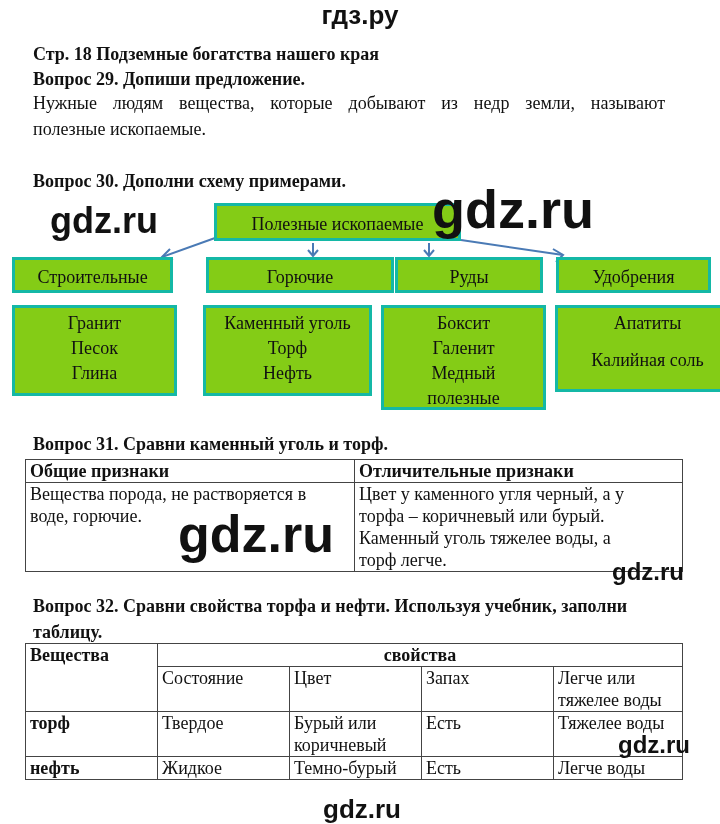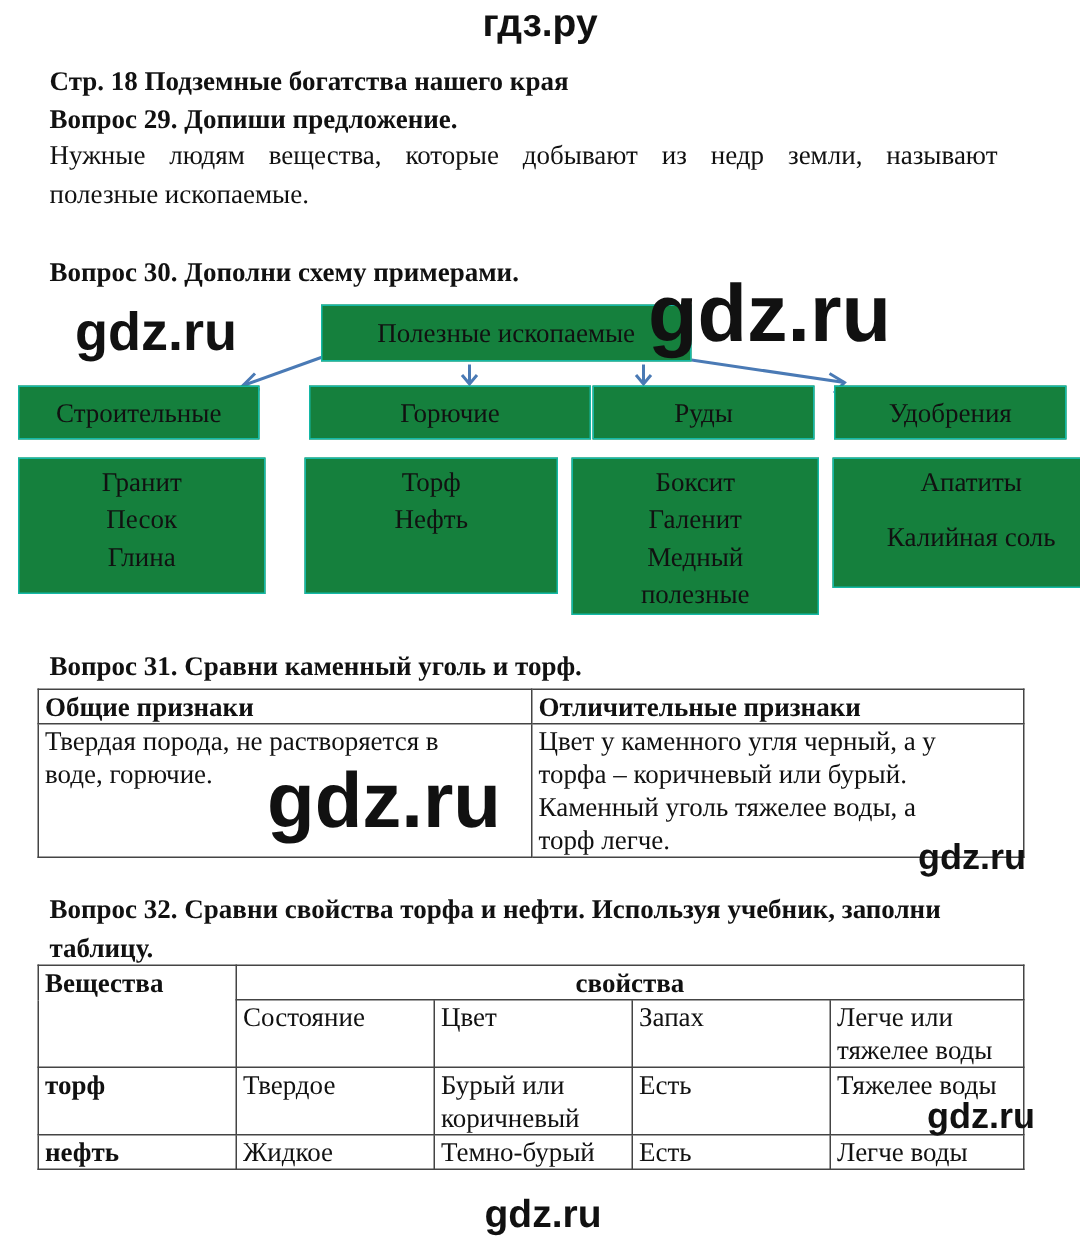--- a/index.html
+++ b/index.html
@@ -3,21 +3,21 @@
 <meta charset="utf-8">
 <style>
   html, body { margin:0; padding:0; background:#ffffff; }
   body { width:720px; height:824px; position:relative; overflow:hidden;
          font-family:"Liberation Serif", serif; color:#111; }
   .abs { position:absolute; }
   .wm { font-family:"Liberation Sans", sans-serif; font-weight:bold; color:#111; line-height:1; white-space:nowrap; }
   .site-title { left:0; width:720px; top:2px; text-align:center; font-size:26px; }
   .h { font-weight:bold; font-size:18px; white-space:nowrap; }
   .p { font-size:18px; }
-  .box { border:1px solid #14b8a6; box-sizing:border-box; text-align:center; font-size:18px; background:#15803d; }
+  .box { border:3px solid #14b8a6; box-sizing:border-box; text-align:center; font-size:18px; background:#84cc16; }
   .box .ln { display:block; line-height:25px; }
   table { border-collapse:collapse; position:absolute; font-size:18px; }
   td, th { border:1.5px solid #444; vertical-align:top; text-align:left; padding:0 4px; font-weight:normal; line-height:22px; }
   .b { font-weight:bold; }
   svg { position:absolute; left:0; top:0; }
 </style>
 </head>
 <body>
 
 <div class="abs wm site-title">гдз.ру</div>
@@ -59,20 +59,21 @@
 <div class="abs box" style="left:556px;top:257px;width:155px;height:36px;line-height:34px;text-align:center;">
   <span>Удобрения</span>
 </div>
 
 <div class="abs box" style="left:12px;top:305px;width:165px;height:91px;padding-top:3px;">
   <span class="ln">Гранит</span>
   <span class="ln">Песок</span>
   <span class="ln">Глина</span>
 </div>
 <div class="abs box" style="left:203px;top:305px;width:169px;height:91px;padding-top:3px;">
+  <span class="ln">Каменный уголь</span>
   <span class="ln">Торф</span>
   <span class="ln">Нефть</span>
 </div>
 <div class="abs box" style="left:381px;top:305px;width:165px;height:105px;padding-top:3px;">
   <span class="ln">Боксит</span>
   <span class="ln">Галенит</span>
   <span class="ln">Медный</span>
   <span class="ln">полезные</span>
 </div>
 <div class="abs box" style="left:555px;top:305px;width:185px;height:87px;padding-top:3px;">
@@ -82,21 +83,21 @@
 
 <div class="abs h" style="left:33px;top:434px;">Вопрос 31. Сравни каменный уголь и торф.</div>
 <table style="left:25px;top:459px;width:658px;">
   <tbody>
       <tr>
     <td class="b" style="width:320px;">Общие признаки</td>
     <td class="b">Отличительные признаки</td>
   </tr>
   <tr>
     <td>
-      <div>Твердая порода, не растворяется в</div>
+      <div>Вещества порода, не растворяется в</div>
       <div>воде, горючие.</div>
     </td>
     <td>
       <div>Цвет у каменного угля черный, а у</div>
       <div>торфа – коричневый или бурый.</div>
       <div>Каменный уголь тяжелее воды, а</div>
       <div>торф легче.</div>
     </td>
   </tr>
 </tbody>

